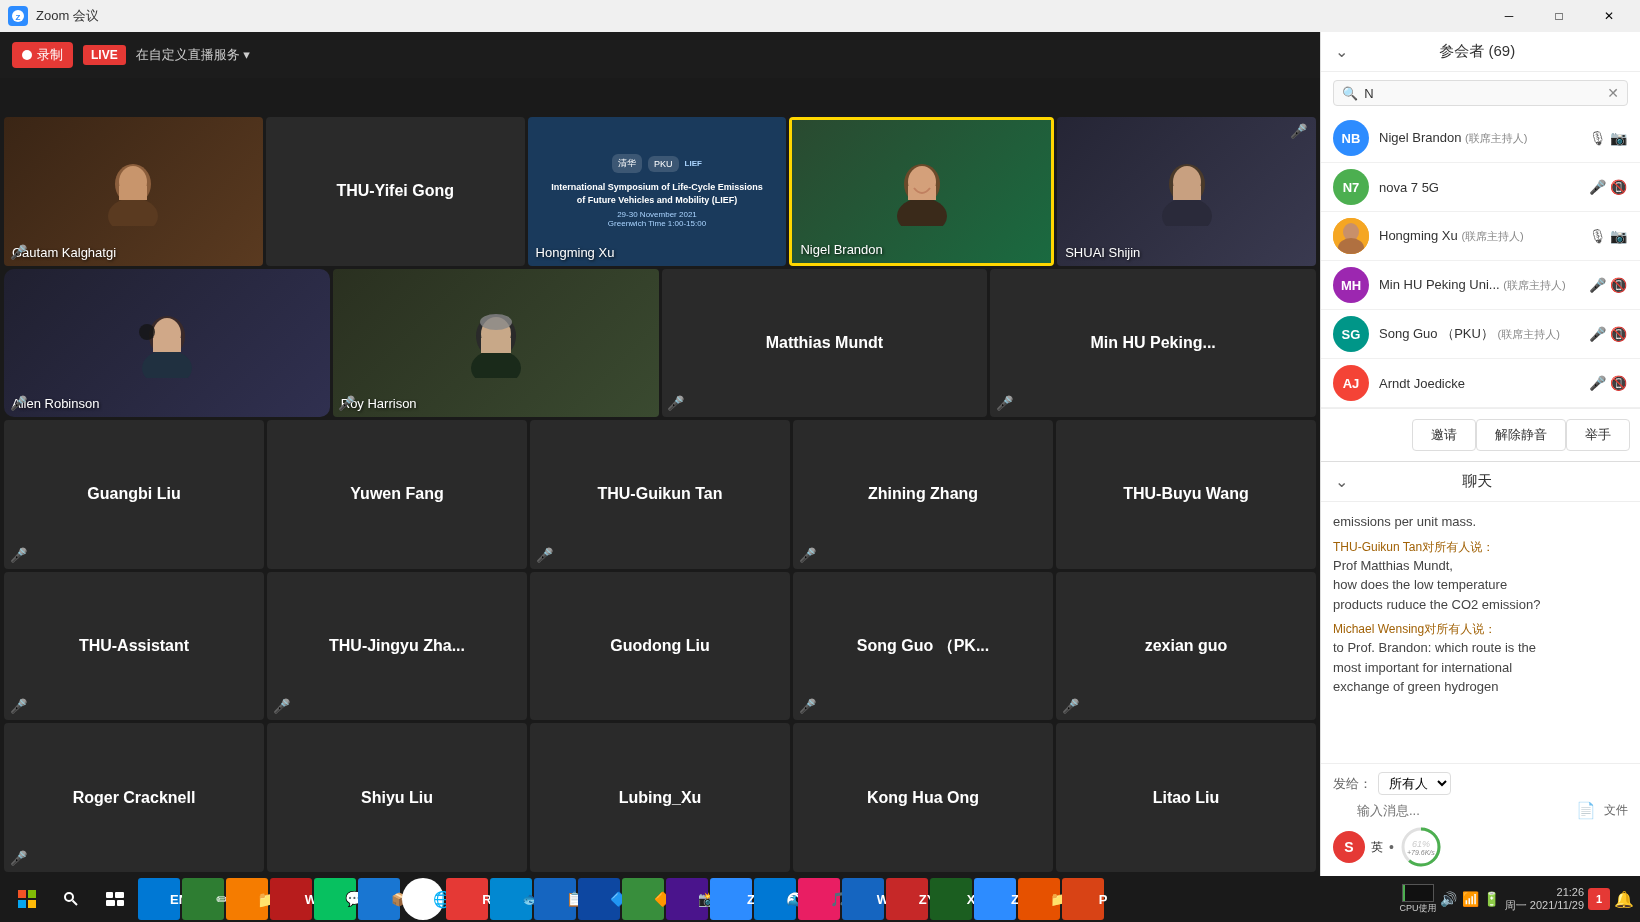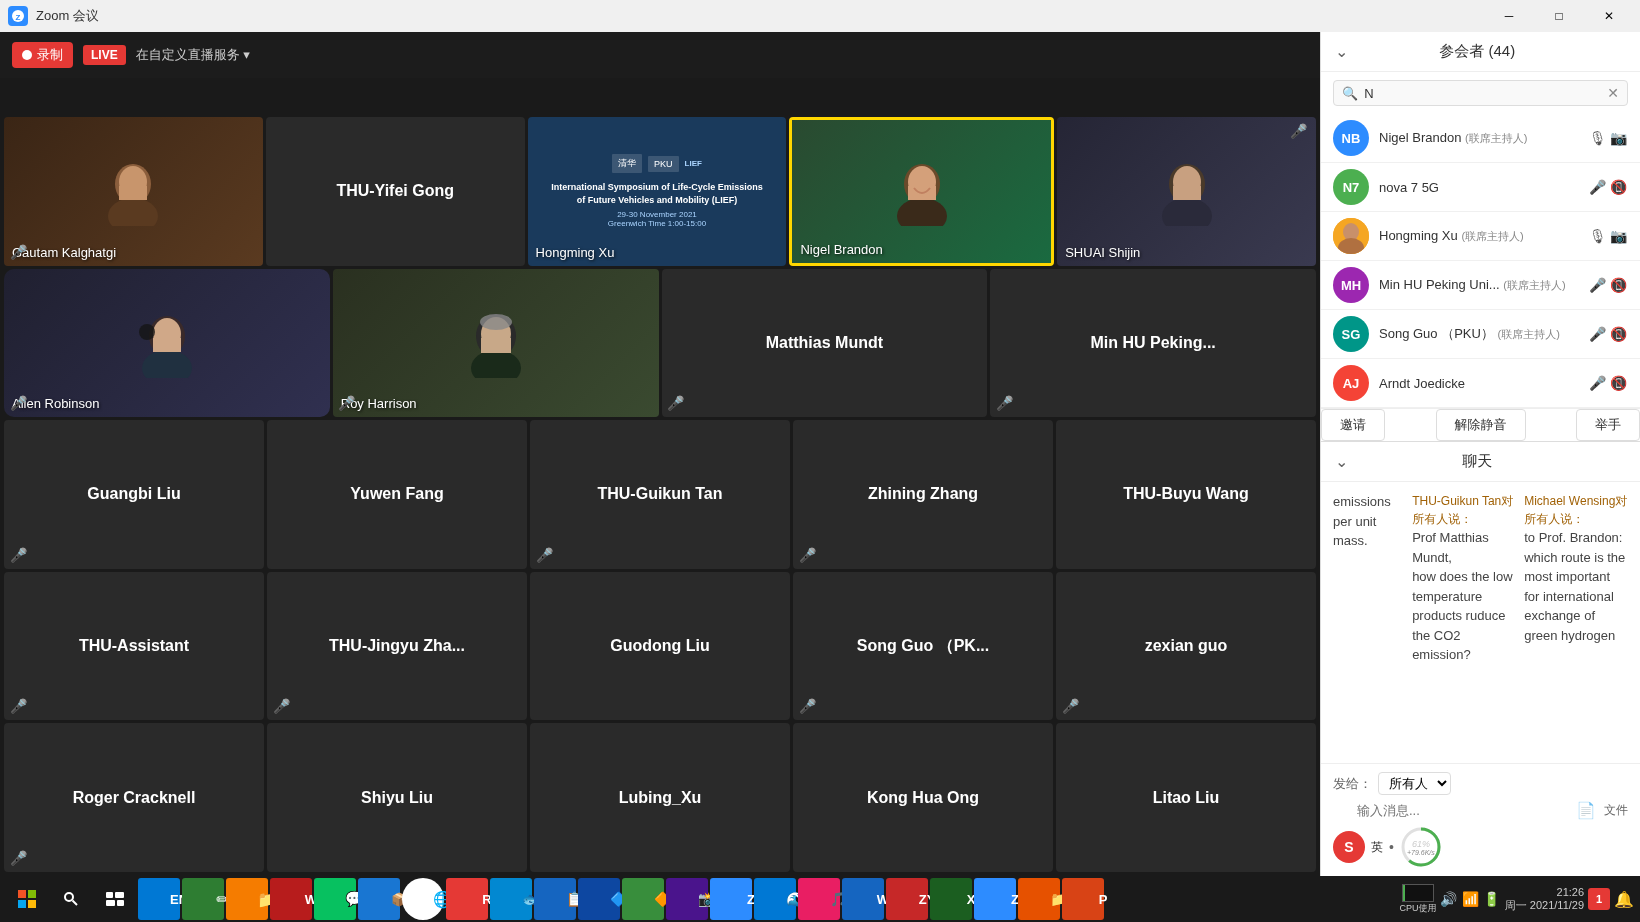--- a/index.html
+++ b/index.html
@@ -173,21 +173,22 @@
     .participant-info { flex: 1; }
     .participant-name-text { font-size: 13px; color: #333; }
 
     .participant-icons { display: flex; gap: 4px; align-items: center; }
     .icon-btn { color: #555; font-size: 14px; cursor: pointer; }
     .icon-btn.muted-red { color: #f44336; }
 
     
     .panel-actions {
       display: flex;
-      justify-content: space-between;
+      justify-content: flex-end;
+      padding: 10px;
       border-top: 1px solid #eee;
     }
     .action-btn {
       padding: 6px 18px; border: 1px solid #ddd; border-radius: 4px;
       background: white; font-size: 13px; cursor: pointer; color: #333;
     }
 
     
     .chat-panel {
       flex: 1.2;
@@ -201,20 +202,21 @@
       justify-content: space-between;
       padding: 10px 14px;
       border-bottom: 1px solid #eee;
     }
 
     .chat-messages {
       flex: 1;
       overflow-y: auto;
       padding: 10px 12px;
       display: flex;
+      flex-direction: column;
       gap: 6px;
     }
 
     .chat-msg { font-size: 13px; color: #333; line-height: 1.5; }
     .chat-sender { color: #a16207; font-weight: 500; font-size: 12px; }
     .chat-text { color: #444; }
 
     .chat-input-area {
       border-top: 1px solid #eee;
       padding: 8px 12px;
@@ -304,21 +306,21 @@
       justify-content: center;
       width: 100%;
       height: 100%;
       gap: 4px;
     }
     .pres-logos {
       display: flex; gap: 6px; align-items: center; margin-bottom: 4px;
     }
     .pres-logo-box {
       background: rgba(255,255,255,0.15);
-      padding: 3px 6px; border-radius: 1px; font-size: 9px; color: #fff;
+      padding: 3px 6px; border-radius: 6px; font-size: 9px; color: #fff;
     }
     .pres-title { color: white; font-size: 9px; text-align: center; line-height: 1.4; font-weight: 600; }
     .pres-subtitle { color: #aad4ff; font-size: 8px; text-align: center; }
 
     .name-only-cell {
       display: flex; align-items: center; justify-content: center;
       background: #2a2a2a;
     }
 
     .nigel-cell {
@@ -524,21 +526,21 @@
       </div>
 
     </div>
   </div>
 
   <div class="right-panel">
 
     <div class="participants-panel">
       <div class="panel-header">
         <span class="panel-collapse">⌄</span>
-        <span class="panel-title">参会者 (44)</span>
+        <span class="panel-title">参会者 (69)</span>
         <span style="width:20px;"></span>
       </div>
 
       <div class="search-box">
         <span class="search-icon">🔍</span>
         <input class="search-input" value="N" style="">
         <span class="search-clear">✕</span>
       </div>
 
       <div class="participant-list">

